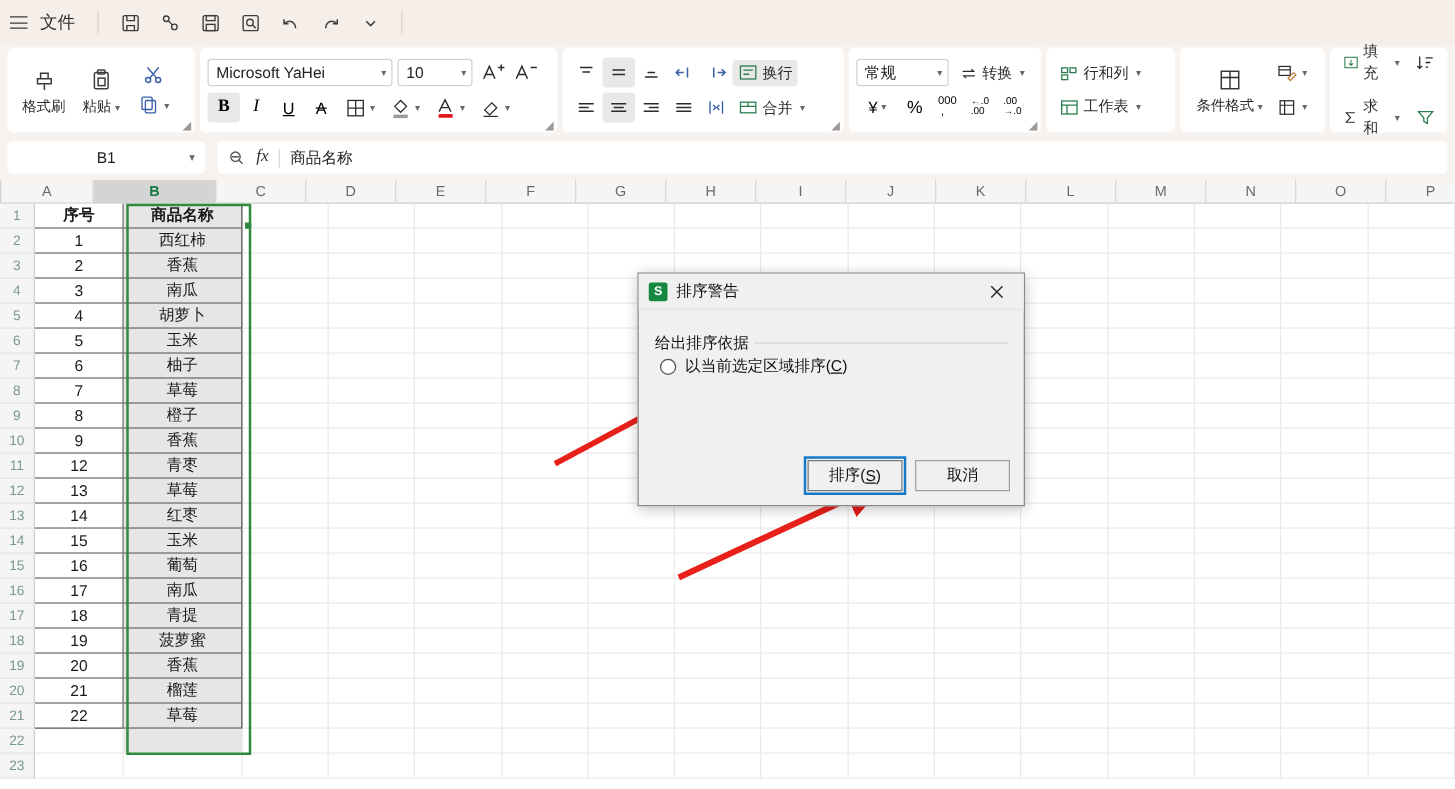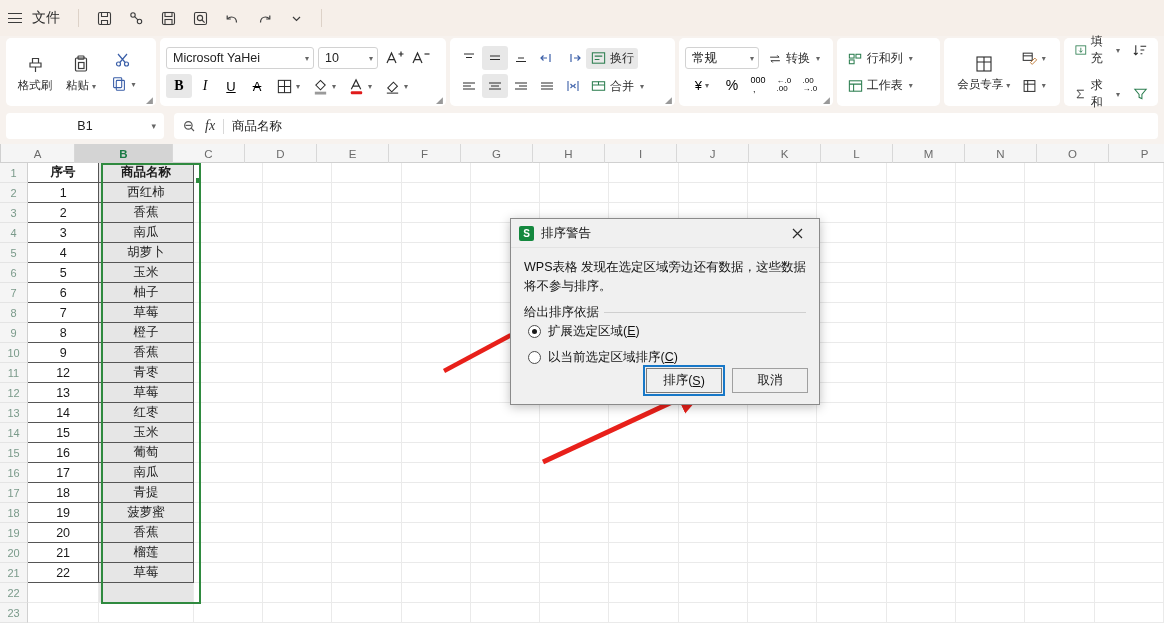--- a/index.html
+++ b/index.html
@@ -524,21 +524,21 @@
   <div class="rgroup" style="width:118px;">
     <div class="rrow" style="justify-content:center;">
       <div class="bigbtn" style="width:62px;">
         <span class="ic">
           <svg width="24" height="24" viewBox="0 0 24 24" fill="none" stroke="#2b2b2b" stroke-width="1.1">
             <rect x="5" y="5" width="14" height="14"></rect>
               <path d="M5 10h14M12 5v14"></path>
           </svg>
         </span>
         <span class="lbl">
-          <span>会员专享</span><span class="caret">▾</span>
+          <span>条件格式</span><span class="caret">▾</span>
         </span>
       </div>
       <div style="display:flex;flex-direction:column;align-items:center;gap:3px;">
         <div class="sm" style="width:36px;">
           <svg width="19" height="18" viewBox="0 0 20 20" fill="none" stroke="#2b2b2b" stroke-width="1.1">
             <rect x="3" y="3.5" width="10" height="8"></rect>
               <path d="M3 6.5h10"></path>
             <path d="M11 14l5-5 2 2-5 5z" stroke="#c08040"></path>
           </svg>
           <span class="caret">▾</span>
@@ -1086,29 +1086,24 @@
   <div class="dlg-title">
     <div class="dlg-appicon">S</div>
     <div class="dlg-title-text">排序警告</div>
     <div class="dlg-close">
       <svg width="13" height="13" viewBox="0 0 13 13" stroke="#2b2b2b" stroke-width="1.2">
         <path d="M2 2L11 11M11 2L2 11"></path>
       </svg>
     </div>
   </div>
   <div class="dlg-body">
-    <div class="dlg-msg">WPS表格 发现在选定区域旁边还有数据，这些数据将不参与排序。</div>
     <div class="fieldset">
       <div class="fs-line"></div>
       <div class="fs-legend">给出排序依据</div>
 
-      <div class="radio-row">
-        <span class="radio checked"></span>
-        <span class="radio-lbl"><span>扩展选定区域(</span><u>E</u><span>)</span></span>
-      </div>
       <div class="radio-row">
         <span class="radio"></span>
         <span class="radio-lbl"><span>以当前选定区域排序(</span><u>C</u><span>)</span></span>
       </div>
     </div>
   </div>
   <div class="dlg-buttons">
     <div class="btn primary">
         <span>排序(</span>
         <u>S</u>

